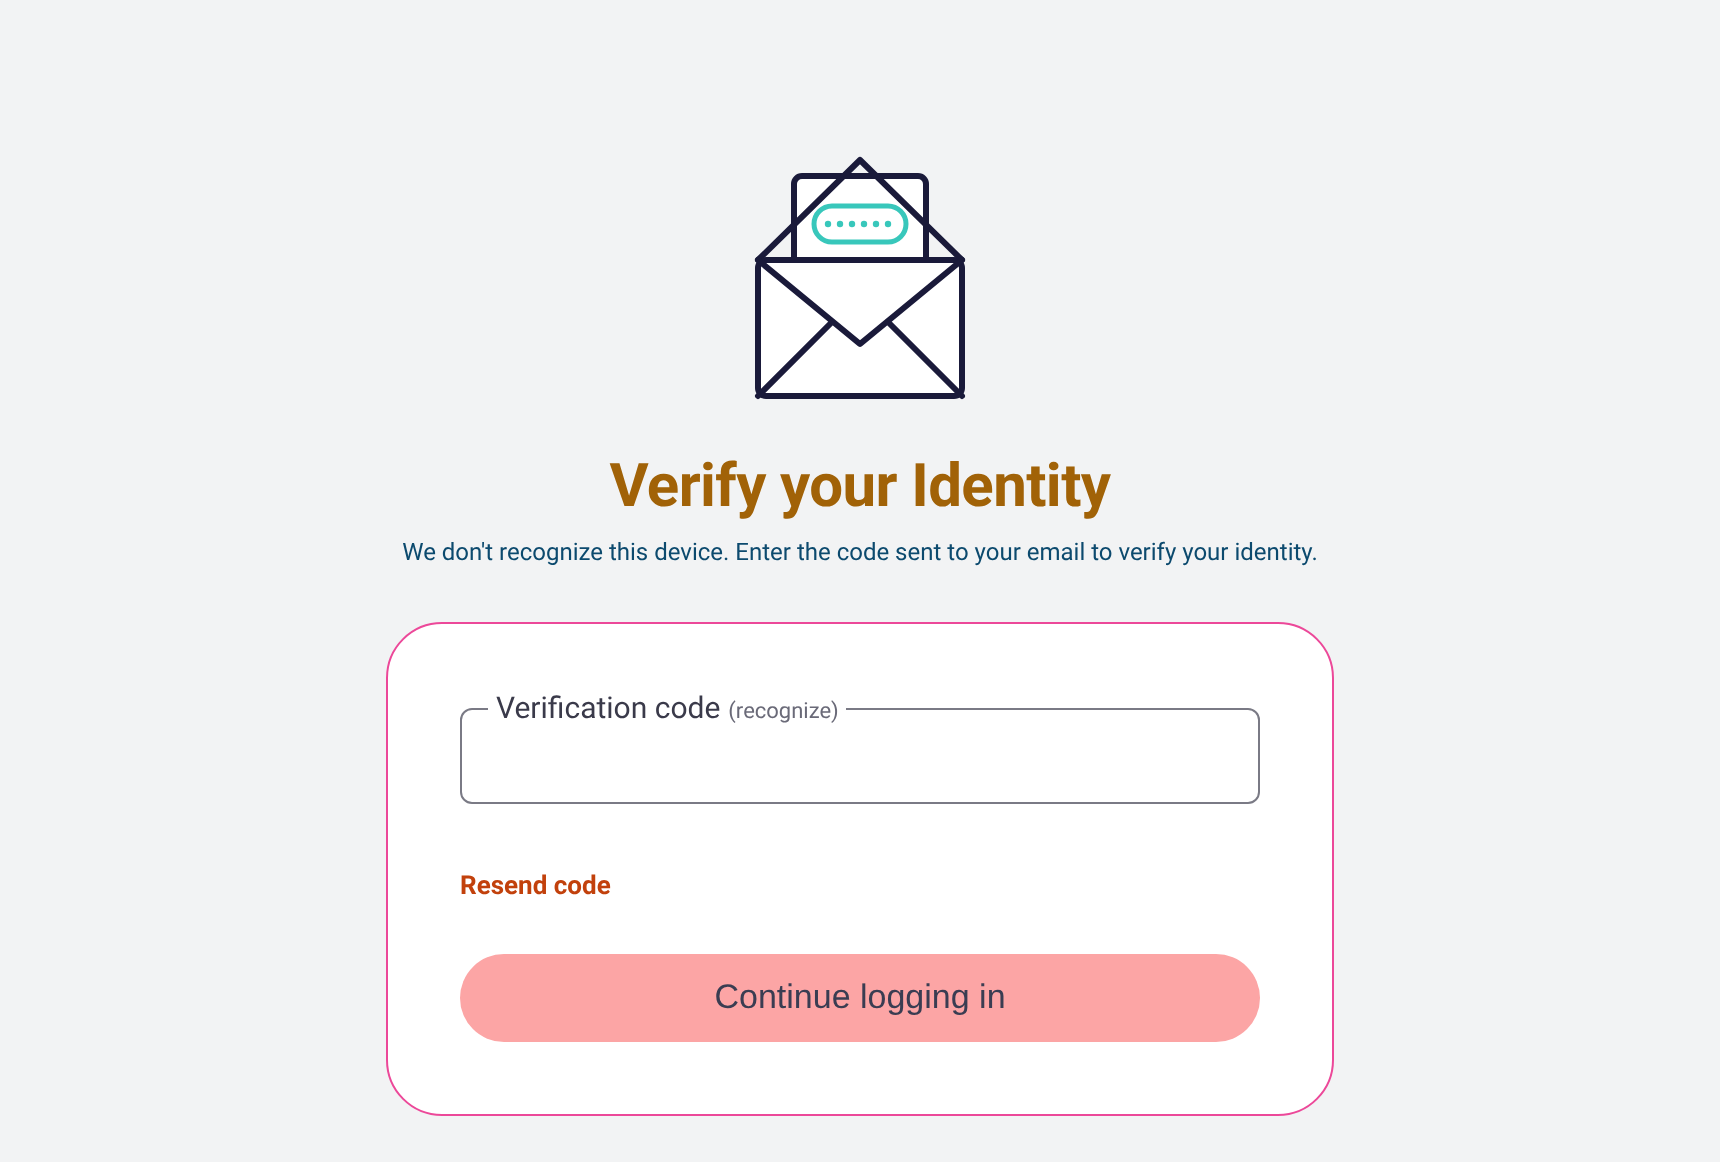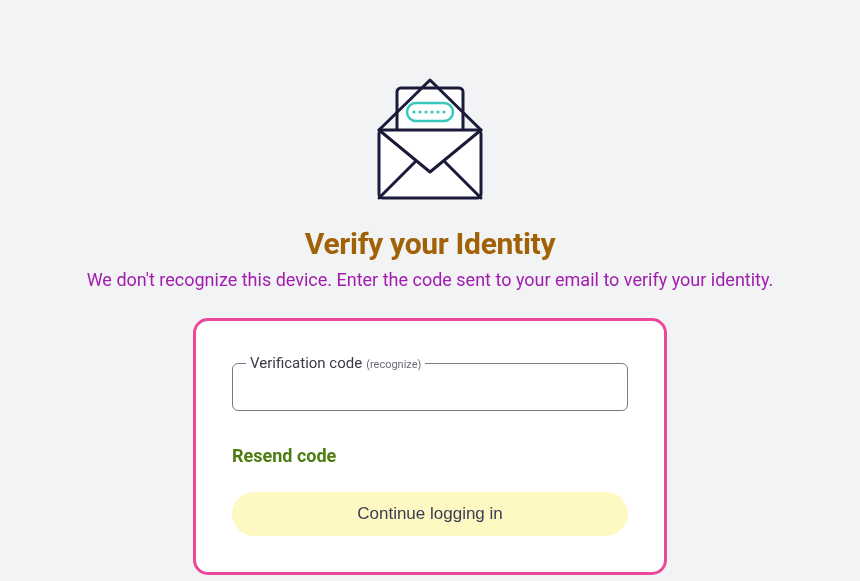--- a/index.html
+++ b/index.html
@@ -22,31 +22,31 @@
       margin-bottom: 12px;
     }
     h1.title {
       font-size: 30px;
       font-weight: 700;
       color: #a16207;
       margin-bottom: 8px;
       letter-spacing: -0.3px;
     }
     p.subtitle {
-      font-size: 18px;
-      color: #a21caf;
+      font-size: 12px;
+      color: #0c4a6e;
       text-align: left;
       max-width: 720px;
       margin-bottom: 28px;
     }
     .card {
       width: 474px;
       background: #ffffff;
-      border: 3px solid #ec4899;
-      border-radius: 15px;
+      border: 1px solid #ec4899;
+      border-radius: 28px;
       padding: 42px 36px 36px 36px;
     }
     .field-wrap {
       position: relative;
       margin-bottom: 22px;
     }
     .field-label {
       position: absolute;
       top: -9px;
       left: 14px;
@@ -67,34 +67,34 @@
       height: 48px;
       border: 1px solid #7a7a85;
       border-radius: 6px;
       padding: 0 14px;
       font-size: 16px;
       outline: none;
       background: #ffffff;
     }
     .resend-link {
       display: inline-block;
-      color: #4d7c0f;
-      font-size: 18px;
+      color: #c2410c;
+      font-size: 13px;
       font-weight: 700;
       text-decoration: none;
       margin-bottom: 26px;
       cursor: pointer;
       margin-top: 12px;
     }
     .continue-btn {
       width: 100%;
       height: 44px;
       border: none;
       border-radius: 22px;
-      background: #fef9c3;
+      background: #fca5a5;
       color: #3a3d52;
       font-size: 17px;
       font-weight: 500;
       cursor: pointer;
     }
   </style>
 </head>
 <body>
 
 <div class="icon-wrap">

